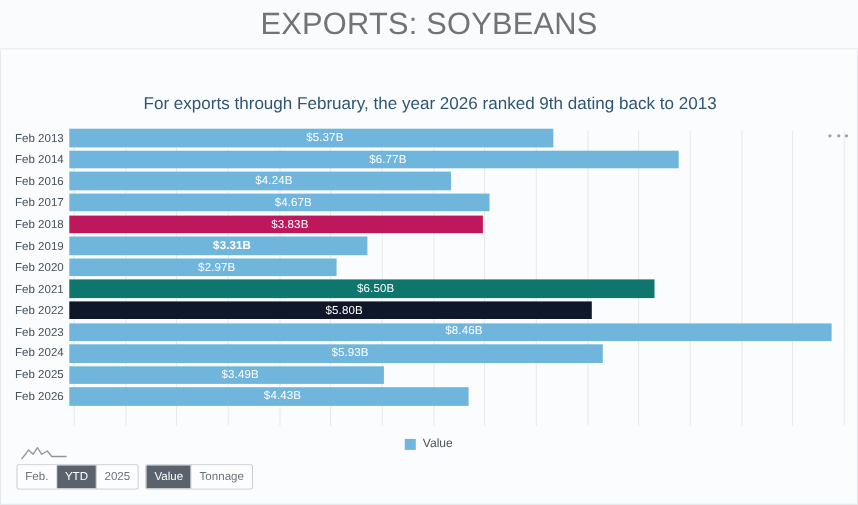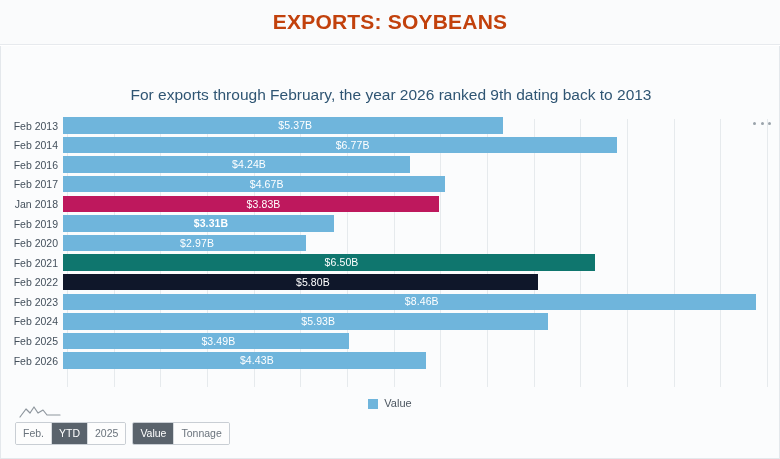--- a/index.html
+++ b/index.html
@@ -31,24 +31,24 @@
     width: 780px;
     height: 45px;
     background: #fafbfc;
     border-bottom: 1px solid #e7eaee;
     box-sizing: border-box;
     display: flex;
     align-items: center;
     justify-content: center;
   }
   .page-header .title {
-    font-size: 21px;
+    font-size: 28px;
     letter-spacing: 0.2px;
-    color: #c2410c;
-    font-weight: 700;
+    color: #737373;
+    font-weight: 400;
     white-space: nowrap;
   }
 
   
   .card {
     position: absolute;
     left: 0;
     top: 46px;
     width: 780px;
     height: 413px;
@@ -314,21 +314,21 @@
             </div>
             <div class="row">
               <div class="row-label">Feb 2017</div>
               <div class="bar-track">
                 <div class="bar" style="width: 382.288px; background: rgb(111, 181, 220);">
                   <span class="bar-label">$4.67B</span>
                 </div>
               </div>
             </div>
             <div class="row">
-              <div class="row-label">Jan 2018</div>
+              <div class="row-label">Feb 2018</div>
               <div class="bar-track">
                 <div class="bar" style="width: 376px; background: #be185d;">
                   <span class="bar-label">$3.83B</span>
                 </div>
               </div>
             </div>
             <div class="row">
               <div class="row-label">Feb 2019</div>
               <div class="bar-track">
                 <div class="bar" style="width: 270.958px; background: rgb(111, 181, 220); font-weight: bold;">

